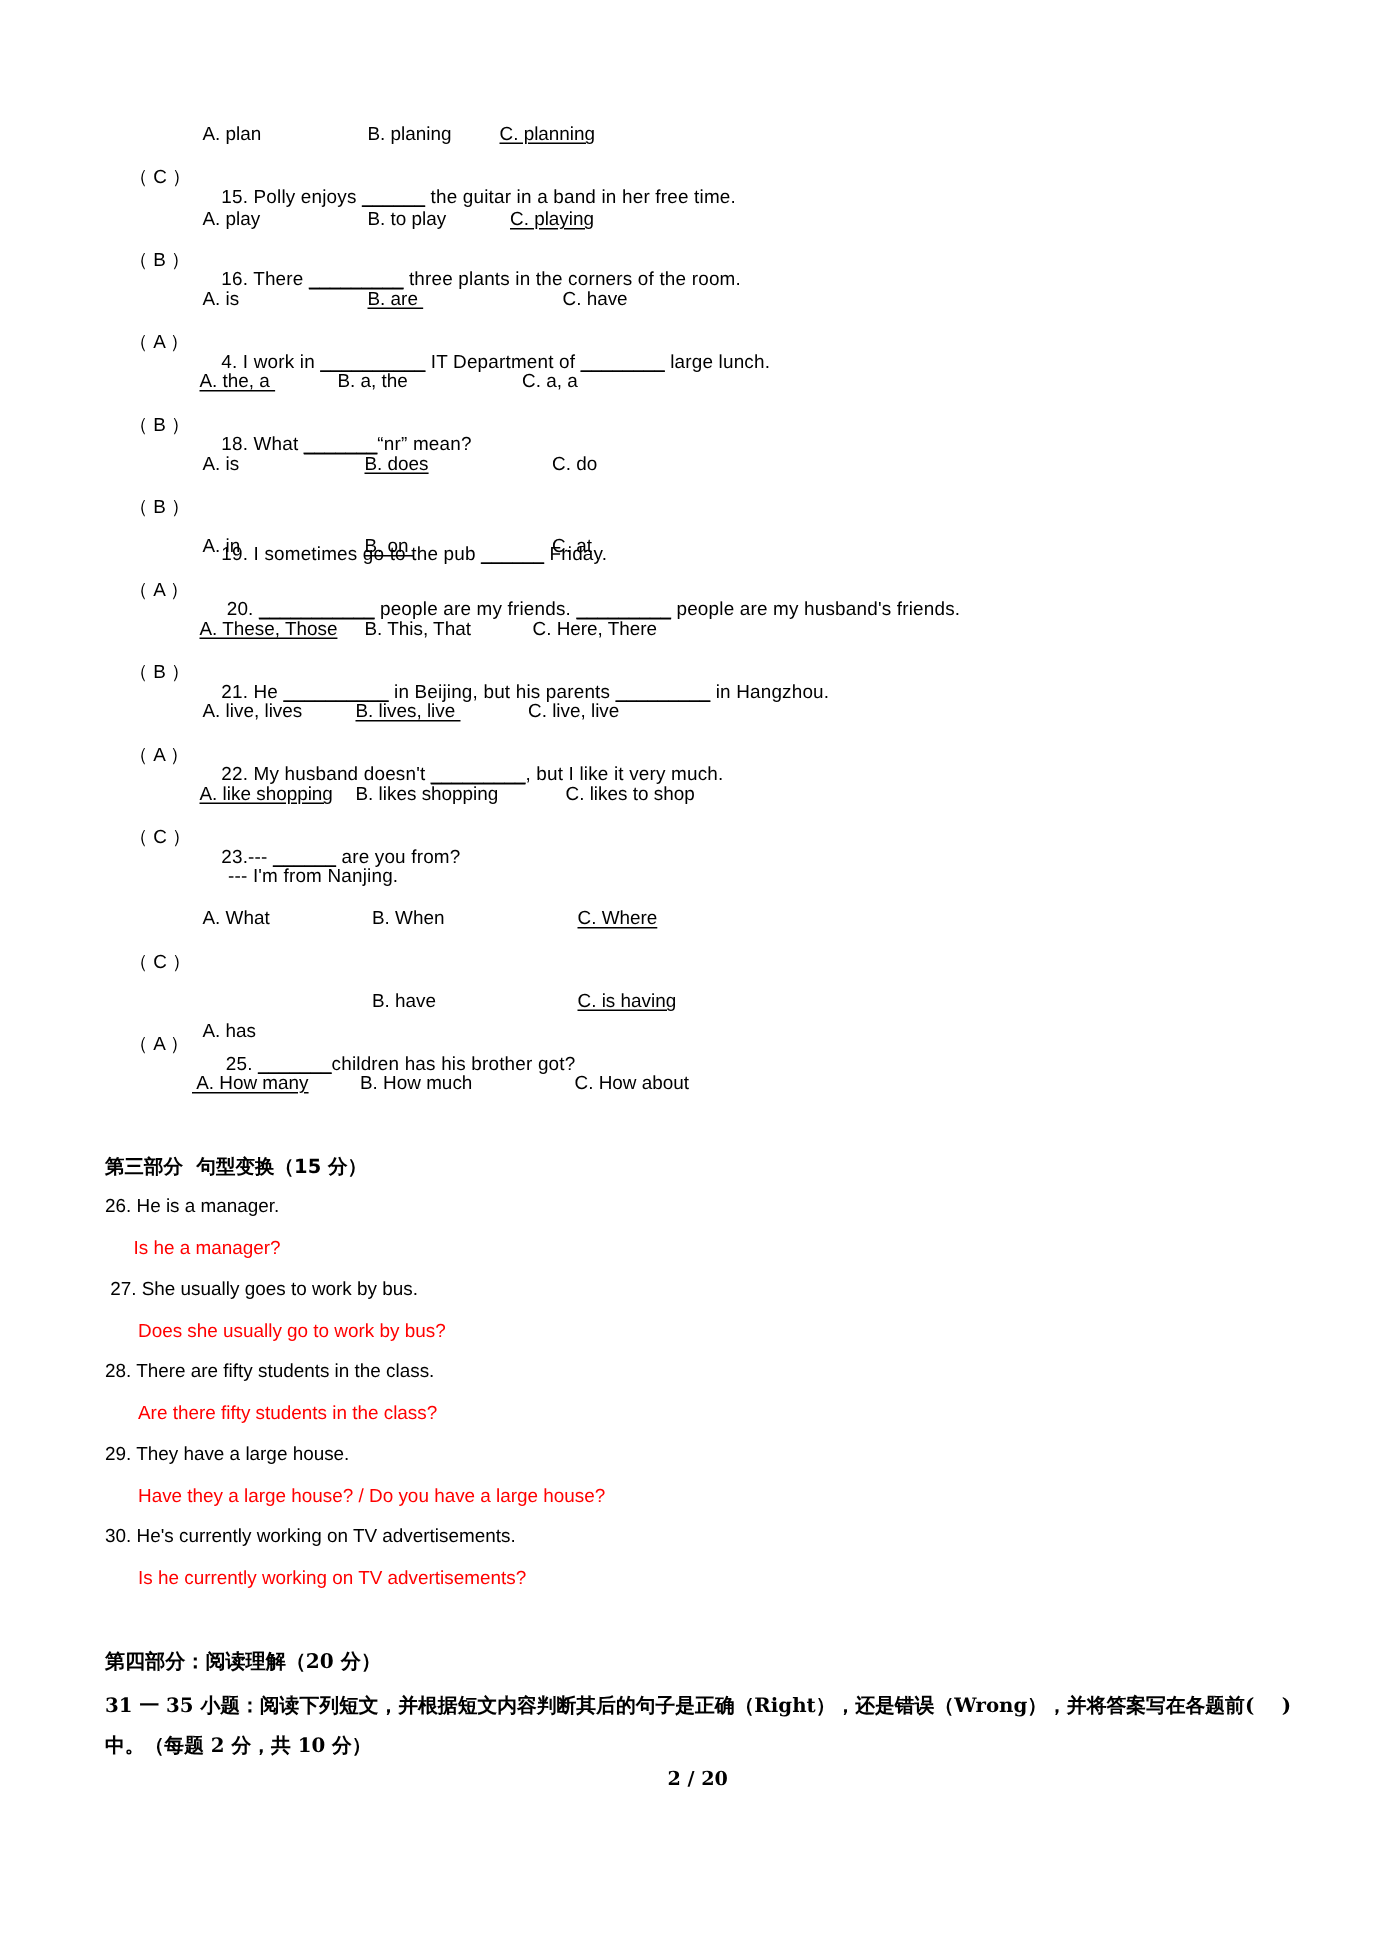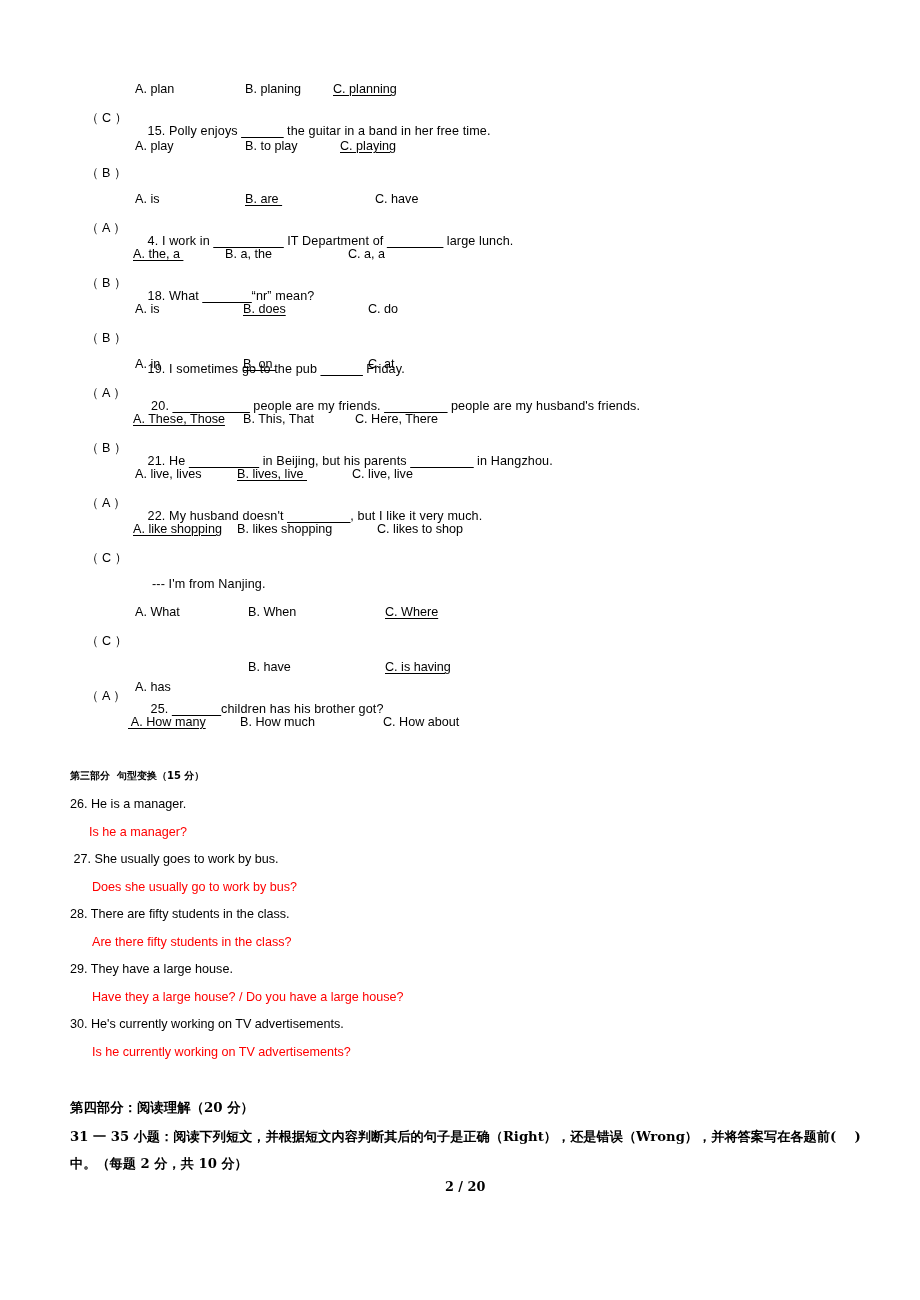--- a/index.html
+++ b/index.html
@@ -52,21 +52,21 @@
     position: absolute;
     white-space: pre;
     font-size: 12.6px;
   }
 
   
   .sec-head-3 {
     position: absolute;
     white-space: pre;
     font-weight: bold;
-    font-size: 10px;
+    font-size: 13px;
     font-family: "DejaVu Sans", "Liberation Sans", sans-serif;
   }
   .sec-head-4 {
     position: absolute;
     white-space: pre;
     font-weight: bold;
     font-size: 13.4px;
     font-family: "DejaVu Serif", "Liberation Serif", serif;
   }
   .instr {
@@ -109,20 +109,23 @@
 
   <div class="marker" style="left:86px; top:110px;">（ C ）</div>
   <div class="row" style="left:133px; top:110px;">
     <span>15. Polly enjoys </span><span class="blank">______</span><span> the guitar in a band in her free time.</span>
   </div>
   <div class="opt" style="left:135px; top:139px;">A. play</div>
   <div class="opt" style="left:245px; top:139px;">B. to play</div>
   <div class="opt u" style="left:340px; top:139px;">C. playing</div>
 
   <div class="marker" style="left:86px; top:165px;">（ B ）</div>
+  <div class="row" style="left:133px; top:165px;">
+    <span>16. There </span><span class="blank">_________</span><span> three plants in the corners of the room.</span>
+  </div>
   <div class="opt" style="left:135px; top:192px;">A. is</div>
   <div class="opt u" style="left:245px; top:192px;">B. are </div>
   <div class="opt" style="left:375px; top:192px;">C. have</div>
 
   <div class="marker" style="left:86px; top:220px;">（ A ）</div>
   <div class="row" style="left:133px; top:220px;">
     <span>4. I work in </span><span class="blank">__________</span><span> IT Department of </span><span class="blank">________</span><span> large lunch.</span>
   </div>
   <div class="opt u" style="left:133px; top:247px;">A. the, a </div>
   <div class="opt" style="left:225px; top:247px;">B. a, the</div>
@@ -162,20 +165,23 @@
 
   <div class="marker" style="left:86px; top:495px;">（ A ）</div>
   <div class="row" style="left:133px; top:495px;">
     <span>22. My husband doesn't </span><span class="blank">_________</span><span>, but I like it very much.</span>
   </div>
   <div class="opt u" style="left:133px; top:522px;">A. like shopping</div>
   <div class="opt" style="left:237px; top:522px;">B. likes shopping</div>
   <div class="opt" style="left:377px; top:522px;">C. likes to shop</div>
 
   <div class="marker" style="left:86px; top:550px;">（ C ）</div>
+  <div class="row" style="left:133px; top:550px;">
+    <span>23.--- </span><span class="blank">______</span><span> are you from?</span>
+  </div>
   <div class="row" style="left:152px; top:577px;">--- I'm from Nanjing.</div>
   <div class="opt" style="left:135px; top:605px;">A. What</div>
   <div class="opt" style="left:248px; top:605px;">B. When</div>
   <div class="opt u" style="left:385px; top:605px;">C. Where</div>
 
   <div class="marker" style="left:86px; top:633px;">（ C ）</div>
   <div class="opt" style="left:135px; top:680px;">A. has</div>
   <div class="opt" style="left:248px; top:660px;">B. have</div>
   <div class="opt u" style="left:385px; top:660px;">C. is having</div>
 

